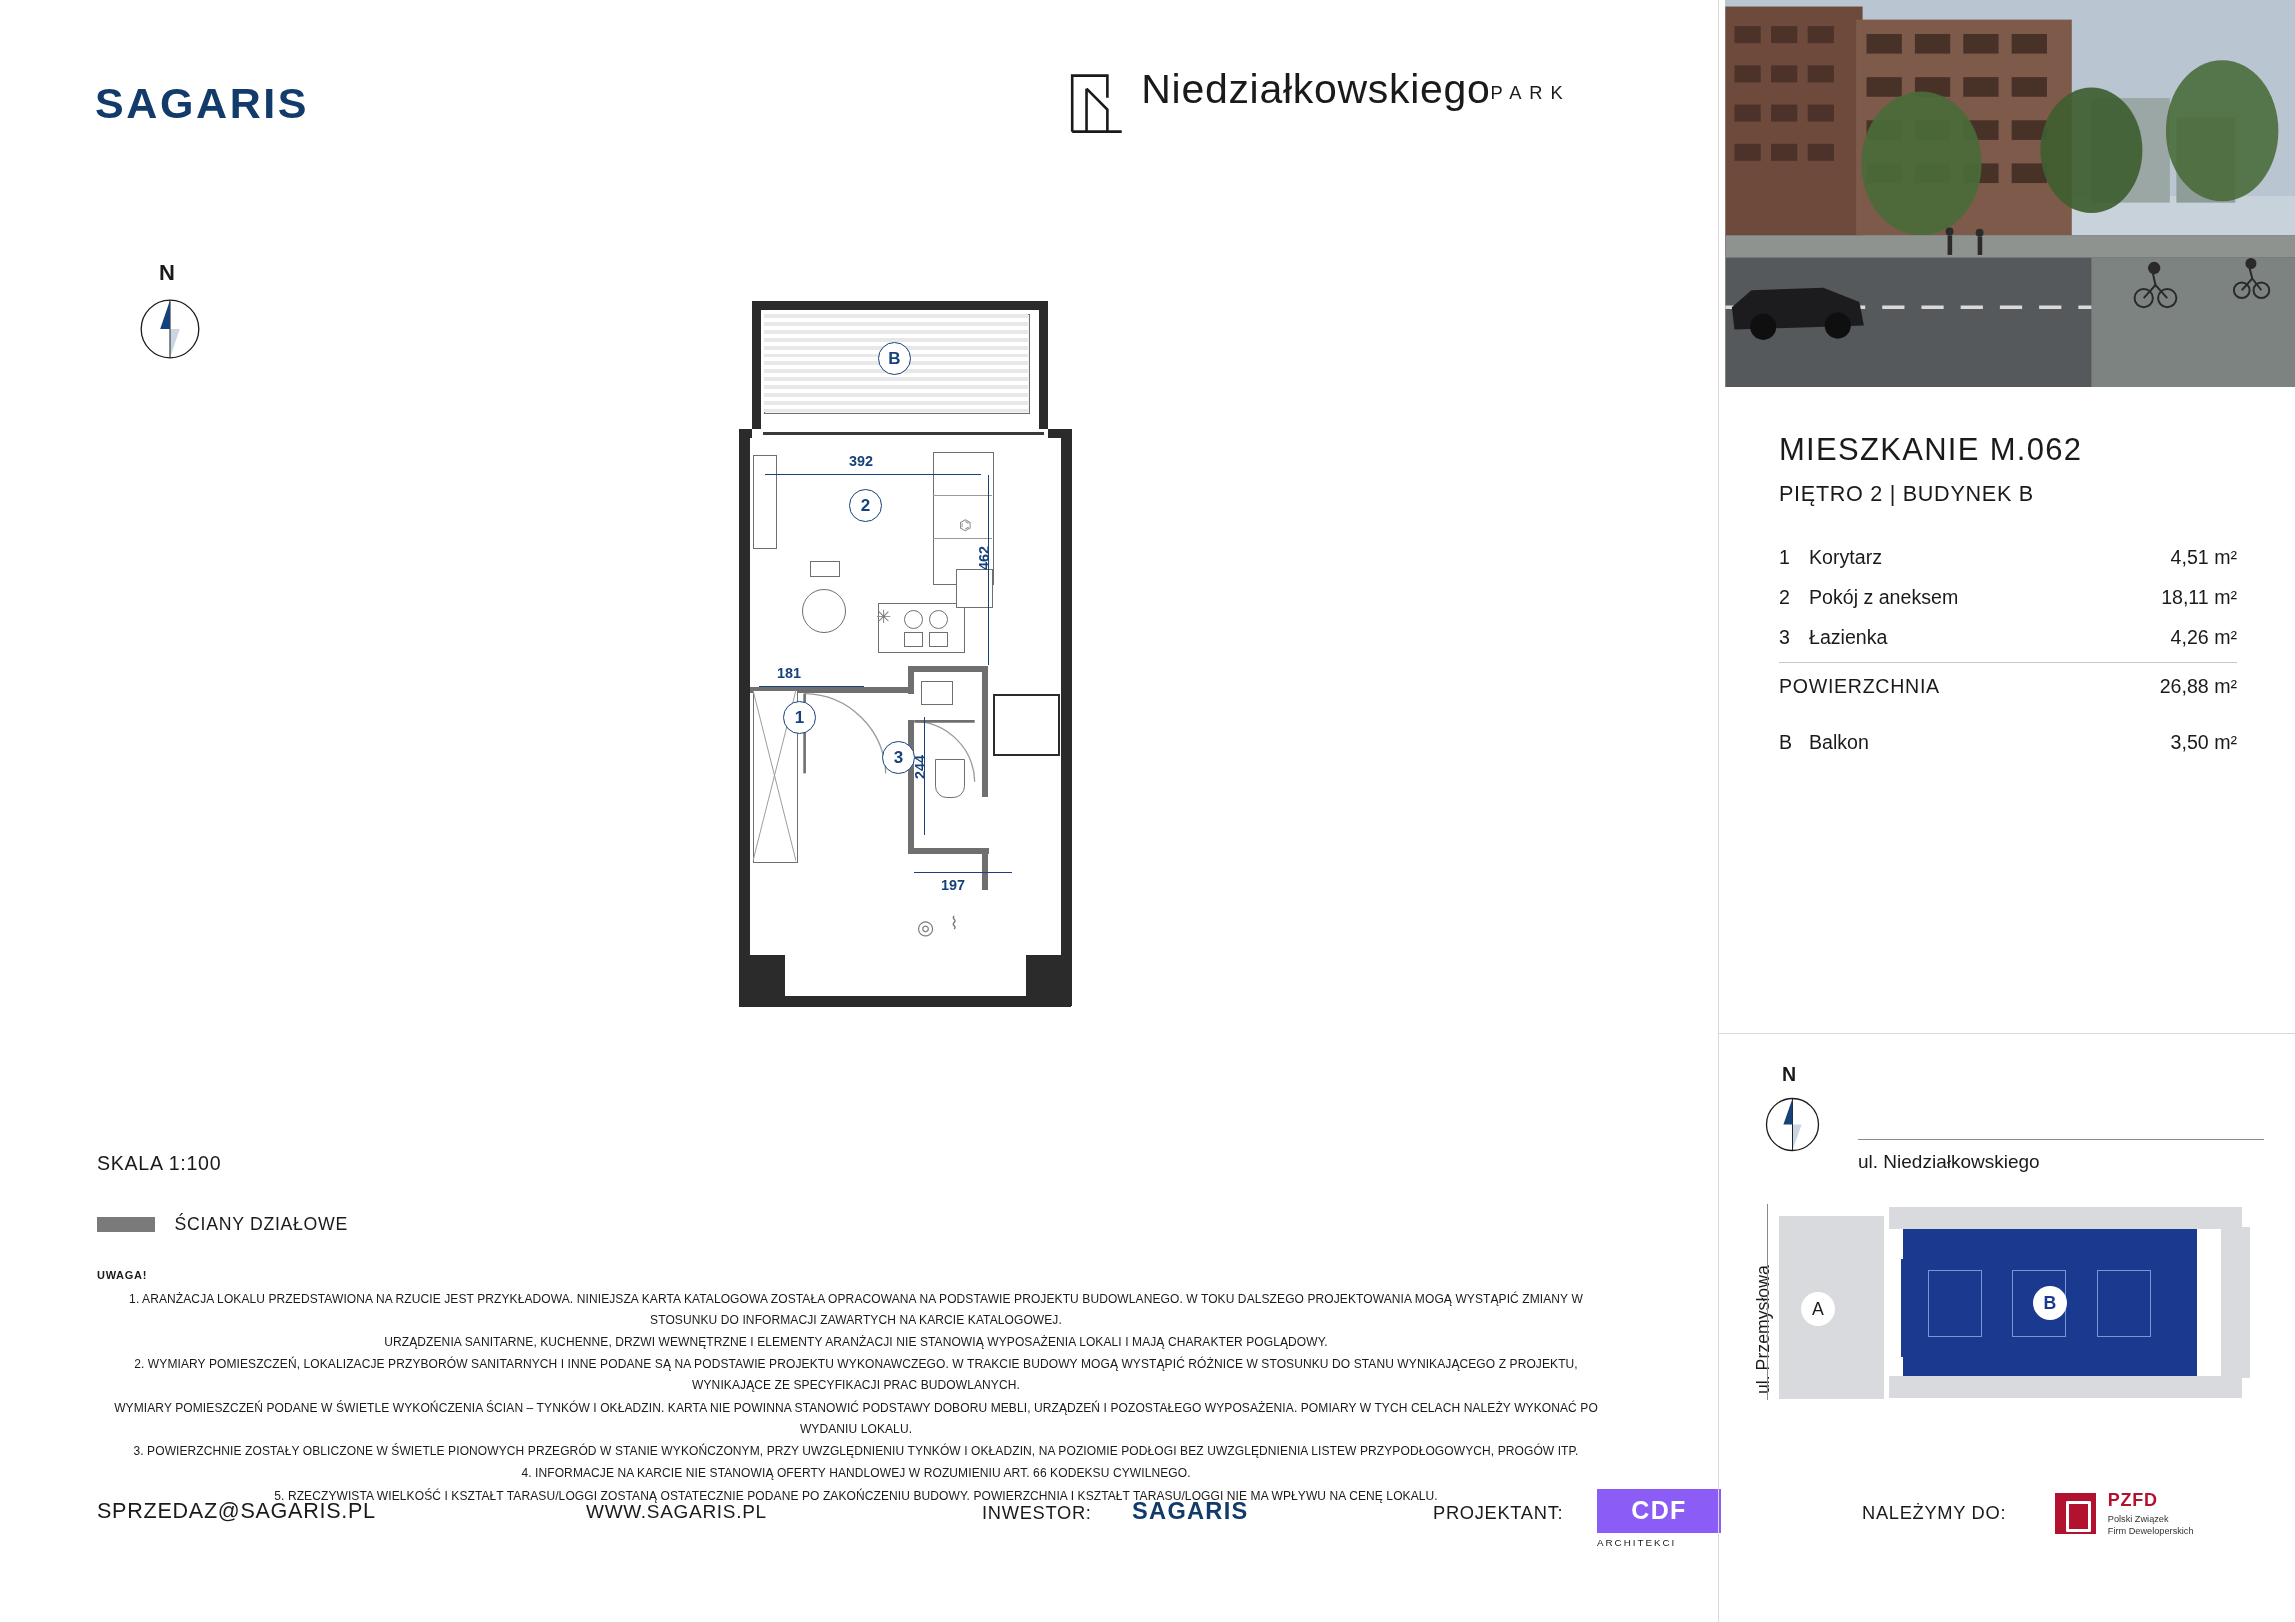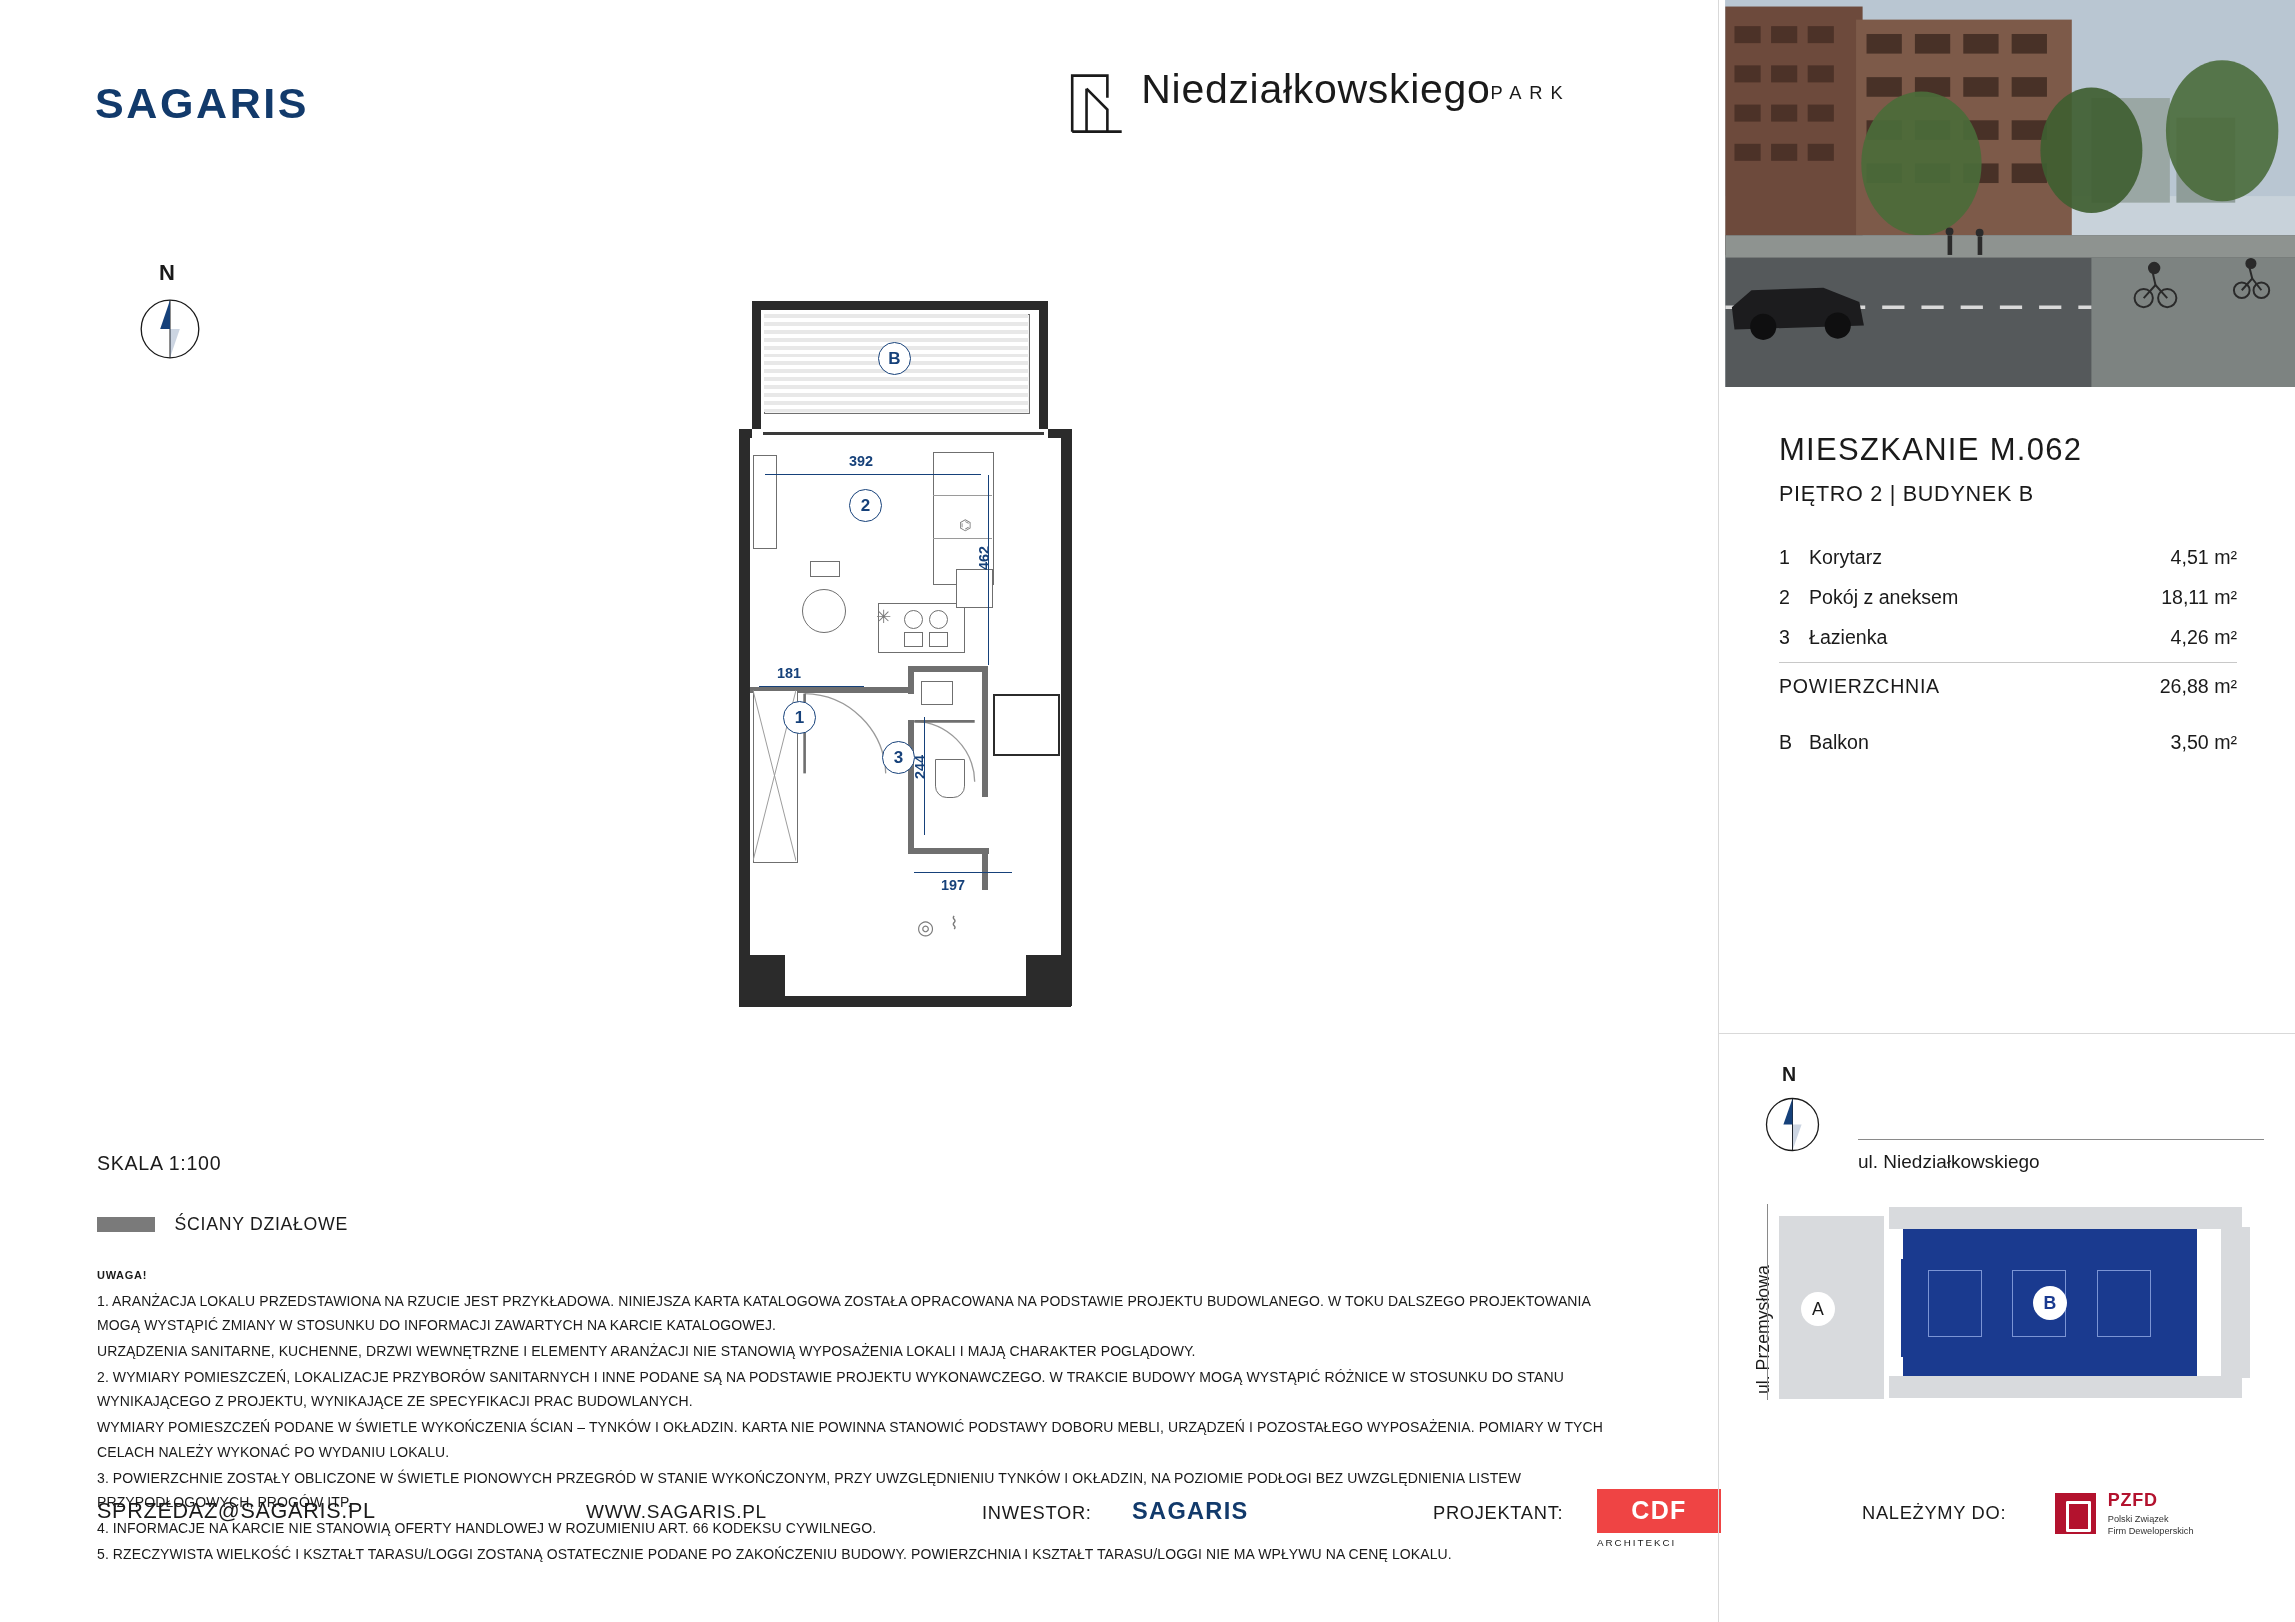--- a/index.html
+++ b/index.html
@@ -33,31 +33,31 @@
   .roomnum { position:absolute; width:31px; height:31px; border:1.3px solid #16417a; border-radius:50%; color:#16417a; font-size:17px; display:flex; align-items:center; justify-content:center; background:#fff; font-weight:600; }
 
   
   #scale-label { position:absolute; left:97px; top:1152px; font-size:19.6px; letter-spacing:0.7px; }
   #legend { position:absolute; left:97px; top:1214px; display:flex; align-items:center; }
   #legend-swatch { width:58px; height:14.4px; background:#7a7a7a; margin-right:19.6px; }
   #legend-text { font-size:17.7px; letter-spacing:0.7px; }
 
   #notes { position:absolute; left:97px; top:1269px; width:1518px; }
   #notes-title { font-size:11px; font-weight:700; letter-spacing:0.7px; margin-bottom:7.9px; }
-  #notes p { font-size:14px; line-height:1.75; margin:0 0 1.3px 0; letter-spacing:0.1px; }
+  #notes p { font-size:12px; line-height:1.75; margin:0 0 1.3px 0; letter-spacing:0.1px;text-align:center; }
 
   
   #footer { position:absolute; left:0; top:1485px; width:2295px; height:79px; }
   #footer-email { position:absolute; left:97px; top:13px; font-size:21.6px; letter-spacing:0.7px; }
   #footer-web { position:absolute; left:586px; top:15.7px; font-size:19px; letter-spacing:0.7px; }
   #footer-inv-label { position:absolute; left:982px; top:17px; font-size:18.3px; letter-spacing:0.7px; }
   #footer-inv-name { position:absolute; left:1132px; top:13px; font-size:23.6px; font-weight:700; letter-spacing:1.3px; color:#123a6b; }
   #footer-proj-label { position:absolute; left:1433px; top:17px; font-size:18.3px; letter-spacing:0.7px; }
   #footer-cdf { position:absolute; left:1597px; top:3.9px; width:124px; }
-  #cdf-box { width:124px; height:44px; background:#ef4444; color:#fff; font-size:25px; font-weight:700; display:flex; align-items:center; justify-content:center; letter-spacing:1.3px; }
+  #cdf-box { width:124px; height:44px; background:#8b5cf6; color:#fff; font-size:25px; font-weight:700; display:flex; align-items:center; justify-content:center; letter-spacing:1.3px; }
   #cdf-sub { font-size:9.8px; letter-spacing:2px; margin-top:3.9px; }
   #footer-belong { position:absolute; left:1862px; top:17px; font-size:18.3px; letter-spacing:0.7px; }
   #footer-pzfd { position:absolute; left:2055px; top:5.2px; display:flex; align-items:center; }
   #pzfd-mark { width:41px; height:41px; background:#b3122e; margin-right:11.8px; position:relative; }
   #pzfd-mark:after { content:""; position:absolute; left:10.5px; top:7.9px; width:19.6px; height:25px; border:3.3px solid #fff; border-radius:1.3px; }
   #pzfd-name { font-size:18px; font-weight:700; color:#b3122e; letter-spacing:0.7px; }
   #pzfd-sub { font-size:9.2px; color:#333; line-height:1.3; margin-top:2.6px; }
 
   
   #right-panel { position:absolute; left:1718px; top:0; width:578px; height:1622px; border-left:0.7px solid #d9d9d9; }

